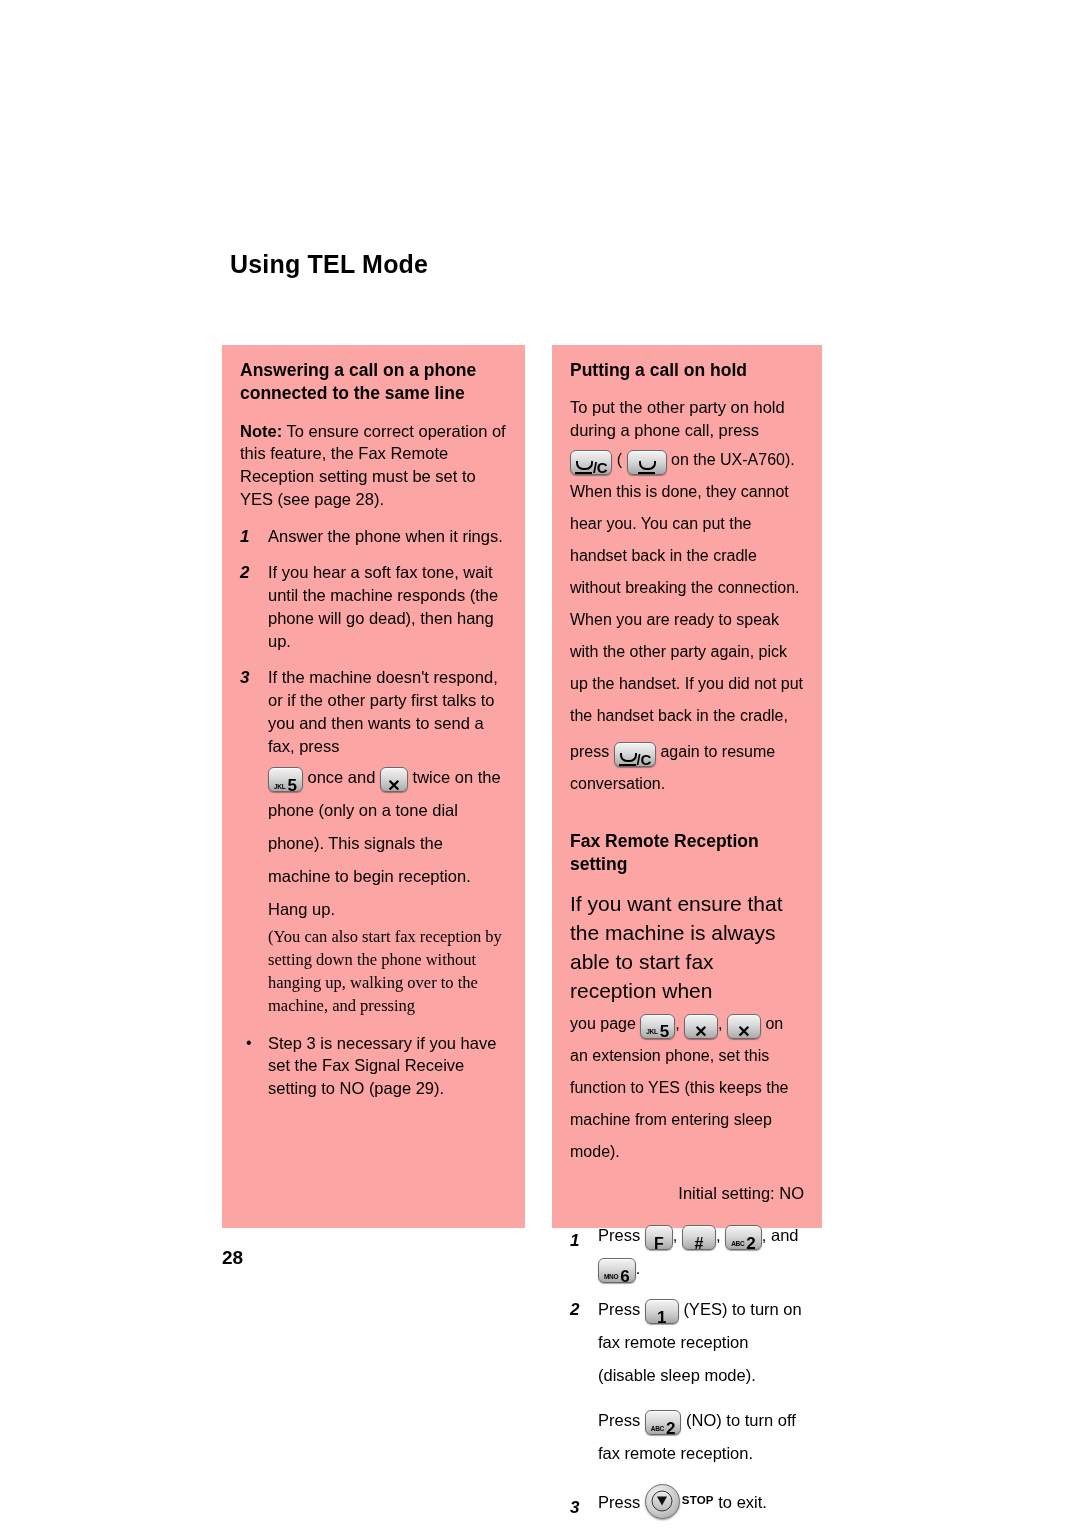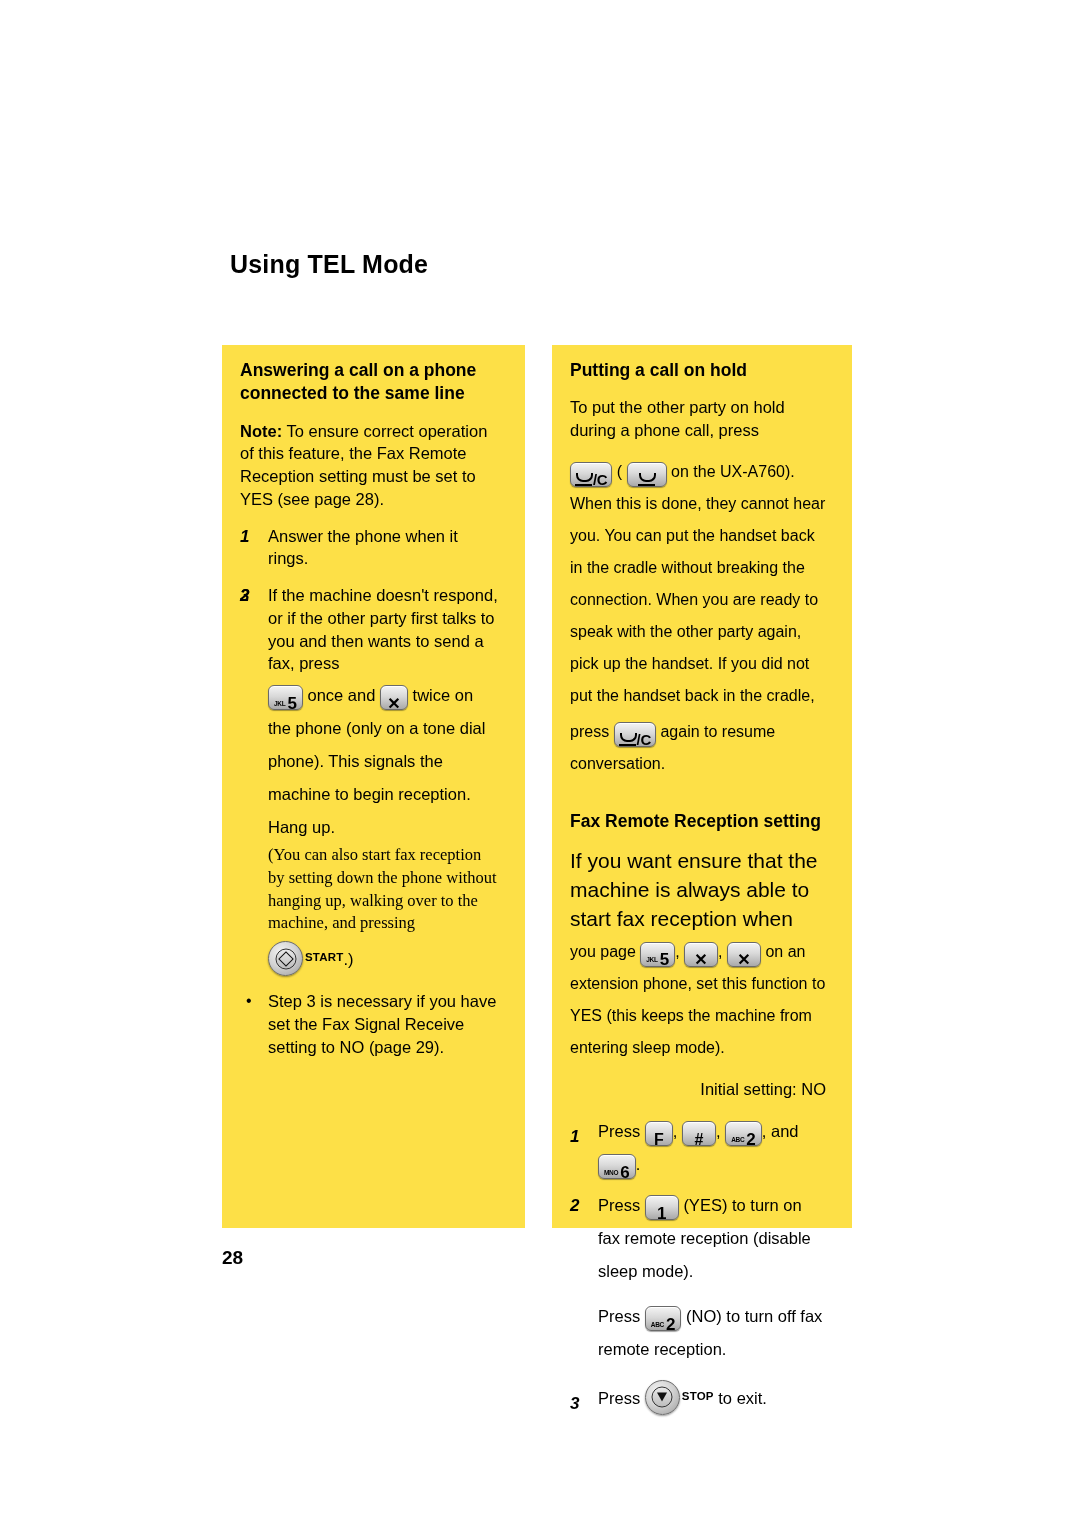--- a/index.html
+++ b/index.html
@@ -27,34 +27,34 @@
     top: 250px;
     font-size: 25px;
     font-weight: bold;
     letter-spacing: 0.2px;
     text-align: center;
   }
 
   
   .col {
     position: absolute;
-    background: #fde047;
+    background: #fca5a5;
     box-sizing: border-box;
-    padding: 14px 26px 18px 18px;
+    padding: 14px 18px 18px 18px;
   }
   .col-left {
     left: 222px;
     top: 345px;
     width: 303px;
     height: 883px;
   }
   .col-right {
     left: 552px;
     top: 345px;
-    width: 300px;
+    width: 270px;
     height: 883px;
   }
 
   .sec-head {
     font-size: 17.5px;
     font-weight: bold;
     line-height: 1.33;
     margin: 0 0 14px 0;
   }
   .sec-head.spaced-top { margin-top: 30px; }
@@ -247,51 +247,49 @@
 
     <p class="body"><span class="b">Note:</span><span> To ensure correct operation of this feature, the Fax Remote Reception setting must be set to YES (see page 28).</span></p>
 
     <div class="step">
       <span class="num">1</span>
       <span>Answer the phone when it rings.</span>
     </div>
 
     <div class="step">
       <span class="num">2</span>
+      <span>If you hear a soft fax tone, wait until the machine responds (the phone will go dead), then hang up.</span>
     </div>
 
     <div class="step">
       <span class="num">3</span>
       <span>If the machine doesn't respond, or if the other party first talks to you and then wants to send a fax, press</span>
       <div class="keyline" style="margin-top:4px;">
         <span class="key"><span class="letters">JKL</span><span class="digit">5</span></span>
         <span>once and</span>
         <span class="key"><span class="sym">✕</span></span>
         <span>twice on the phone (only on a tone dial phone). This signals the machine to begin reception. Hang up.</span>
       </div>
       <div style="font-size:16.5px;line-height:1.38;font-family:Liberation Serif, serif;">(You can also start fax reception by setting down the phone without hanging up, walking over to the machine, and pressing</div>
-      <div class="keyline" style="margin-top:6px;">
-        <span class="round-key"><span class="inner"></span><span class="diamond"></span></span><span class="round-label">START</span><span>.)</span>
-      </div>
     </div>
 
     <div class="step">
       <span class="bul">•</span>
       <span>Step 3 is necessary if you have set the Fax Signal Receive setting to NO (page 29).</span>
     </div>
 
   </div>
 
   <div class="col col-right">
 
     <div class="sec-head">Putting a call on hold</div>
 
     <div style="font-size:16.5px;line-height:1.38;">To put the other party on hold during a phone call, press</div>
 
-    <div class="keyline" style="margin-top:14px;">
+    <div class="keyline" style="margin-top:2px;">
       <span class="key hold"><span class="cradle"></span><span class="slashc">/C</span></span>
       <span>(</span>
       <span class="key hold2"><span class="cradle"></span></span>
       <span>on the UX-A760). When this is done, they cannot hear you. You can put the handset back in the cradle without breaking the connection. When you are ready to speak with the other party again, pick up the handset. If you did not put the handset back in the cradle,</span>
     </div>
 
     <div class="keyline" style="margin-top:4px;">
       <span>press</span>
       <span class="key hold"><span class="cradle"></span><span class="slashc">/C</span></span>
       <span>again to resume conversation.</span>

